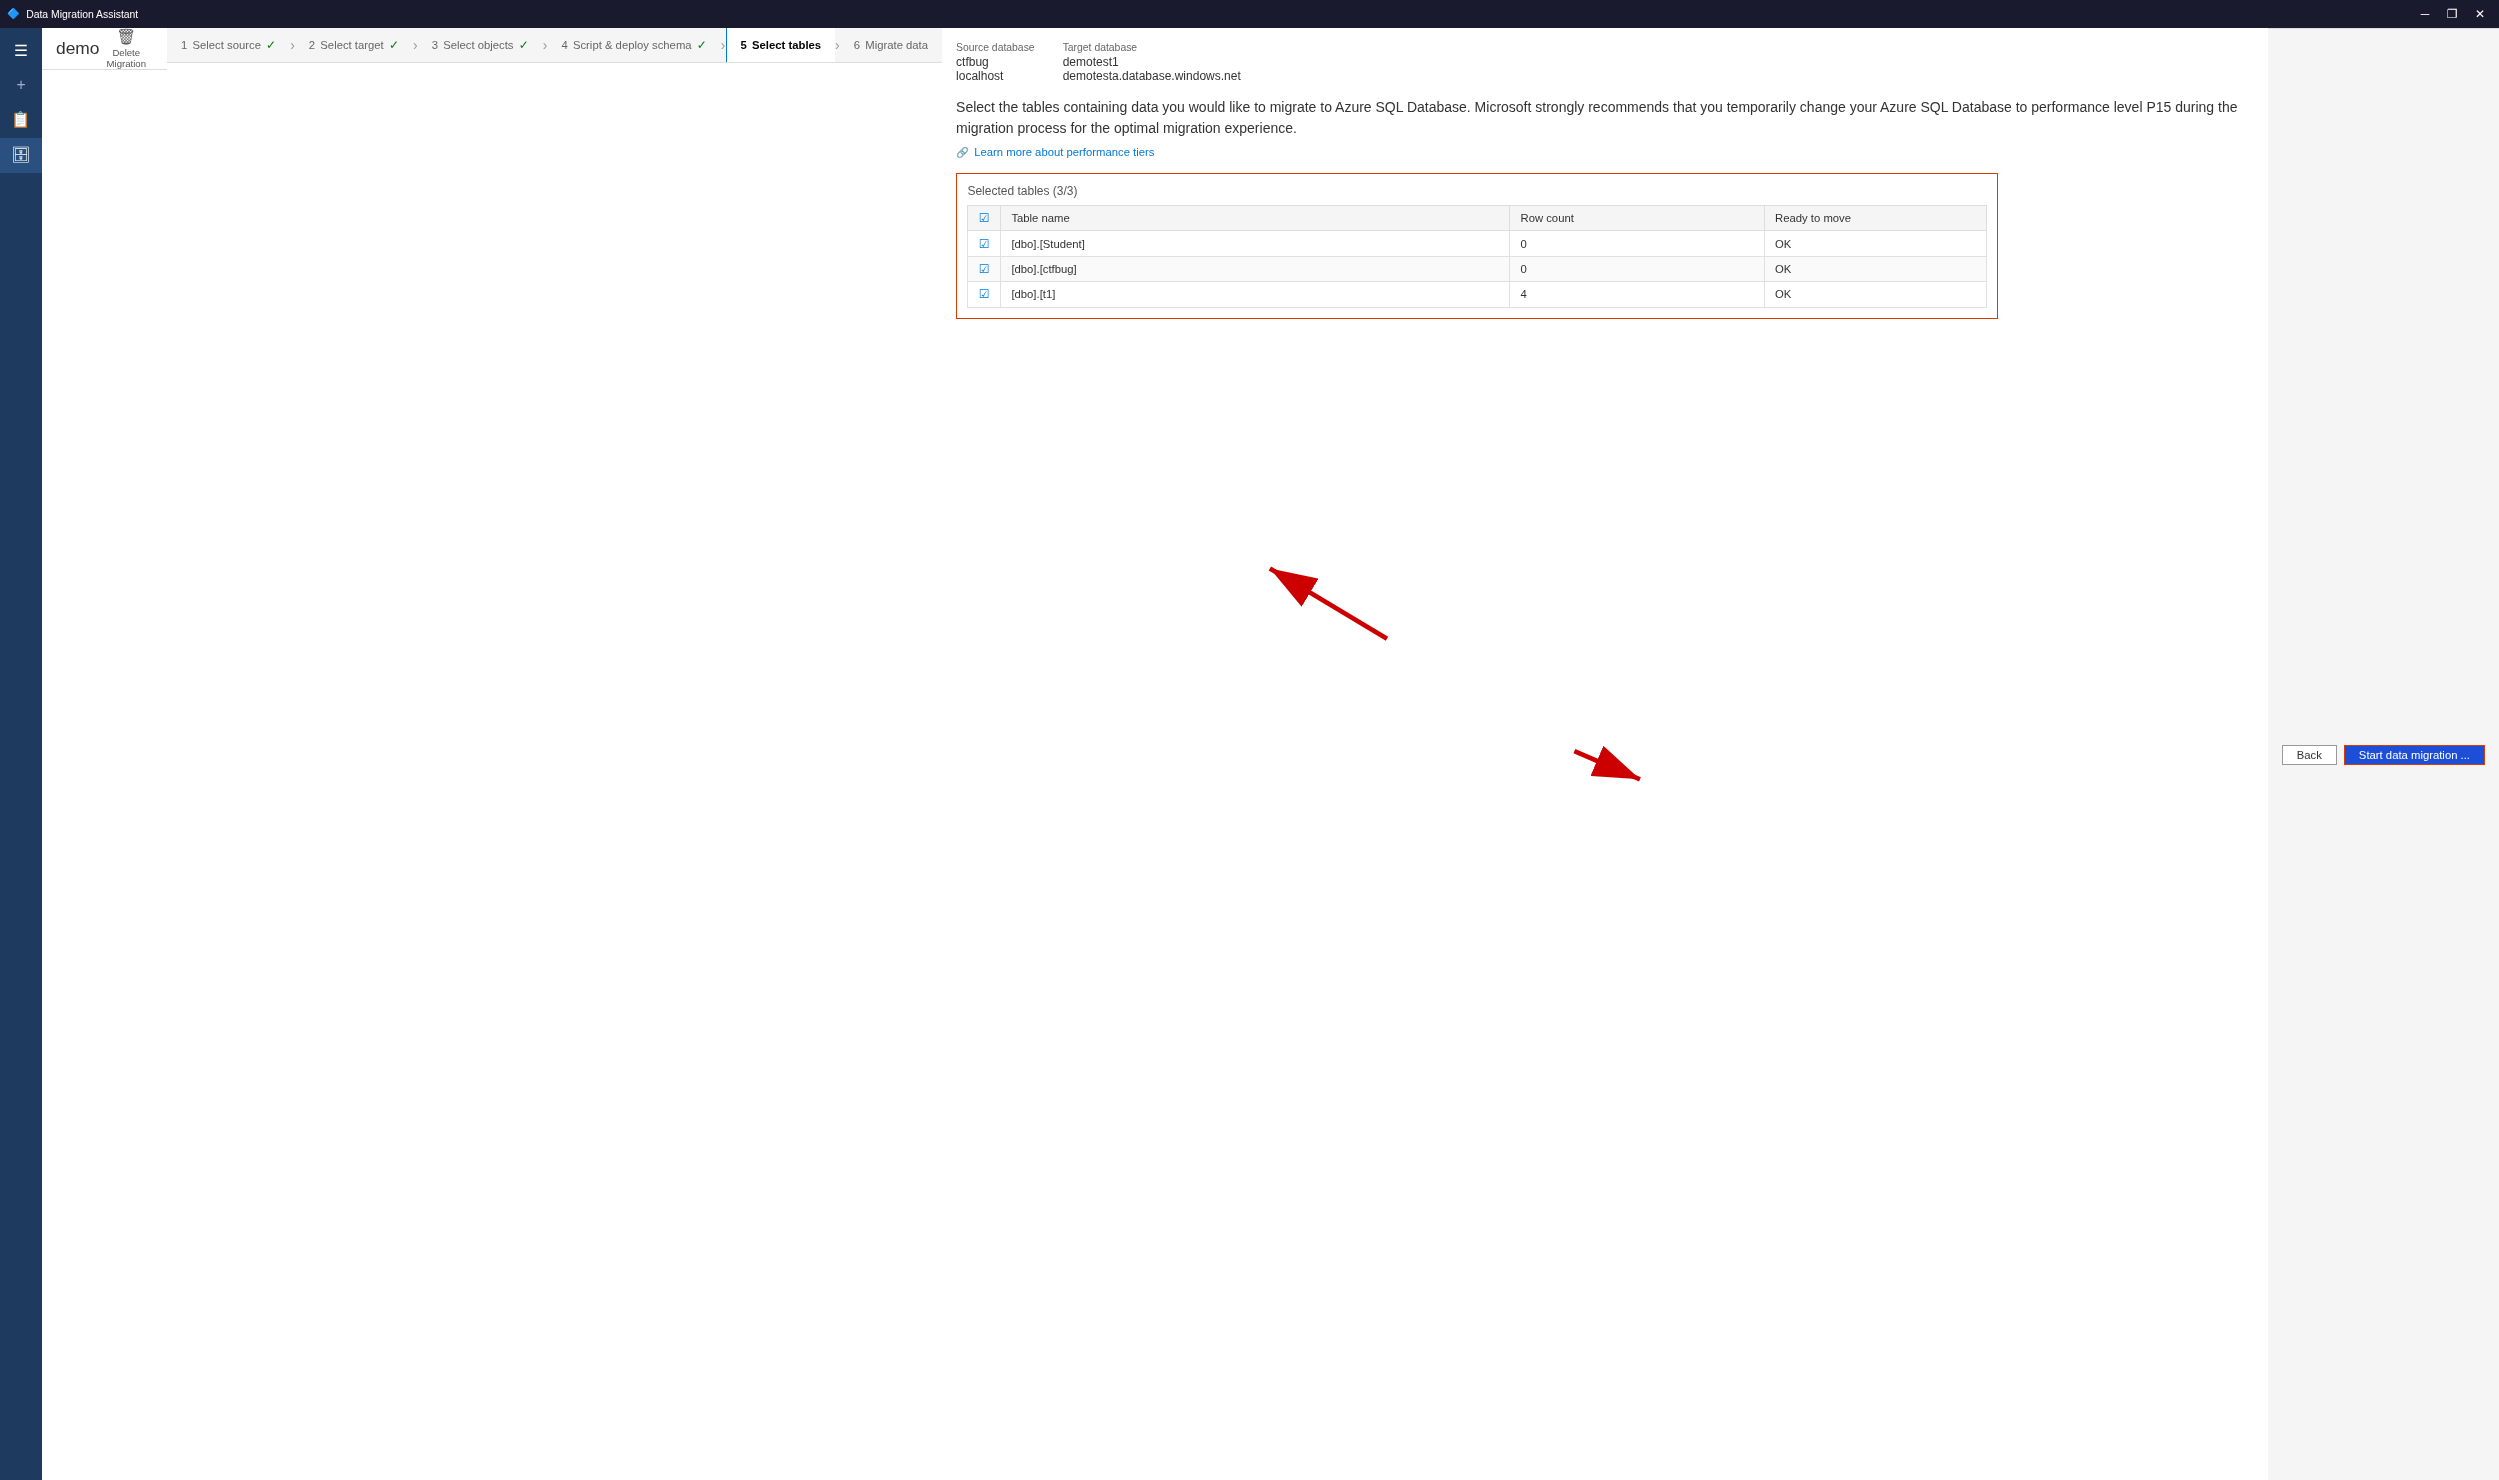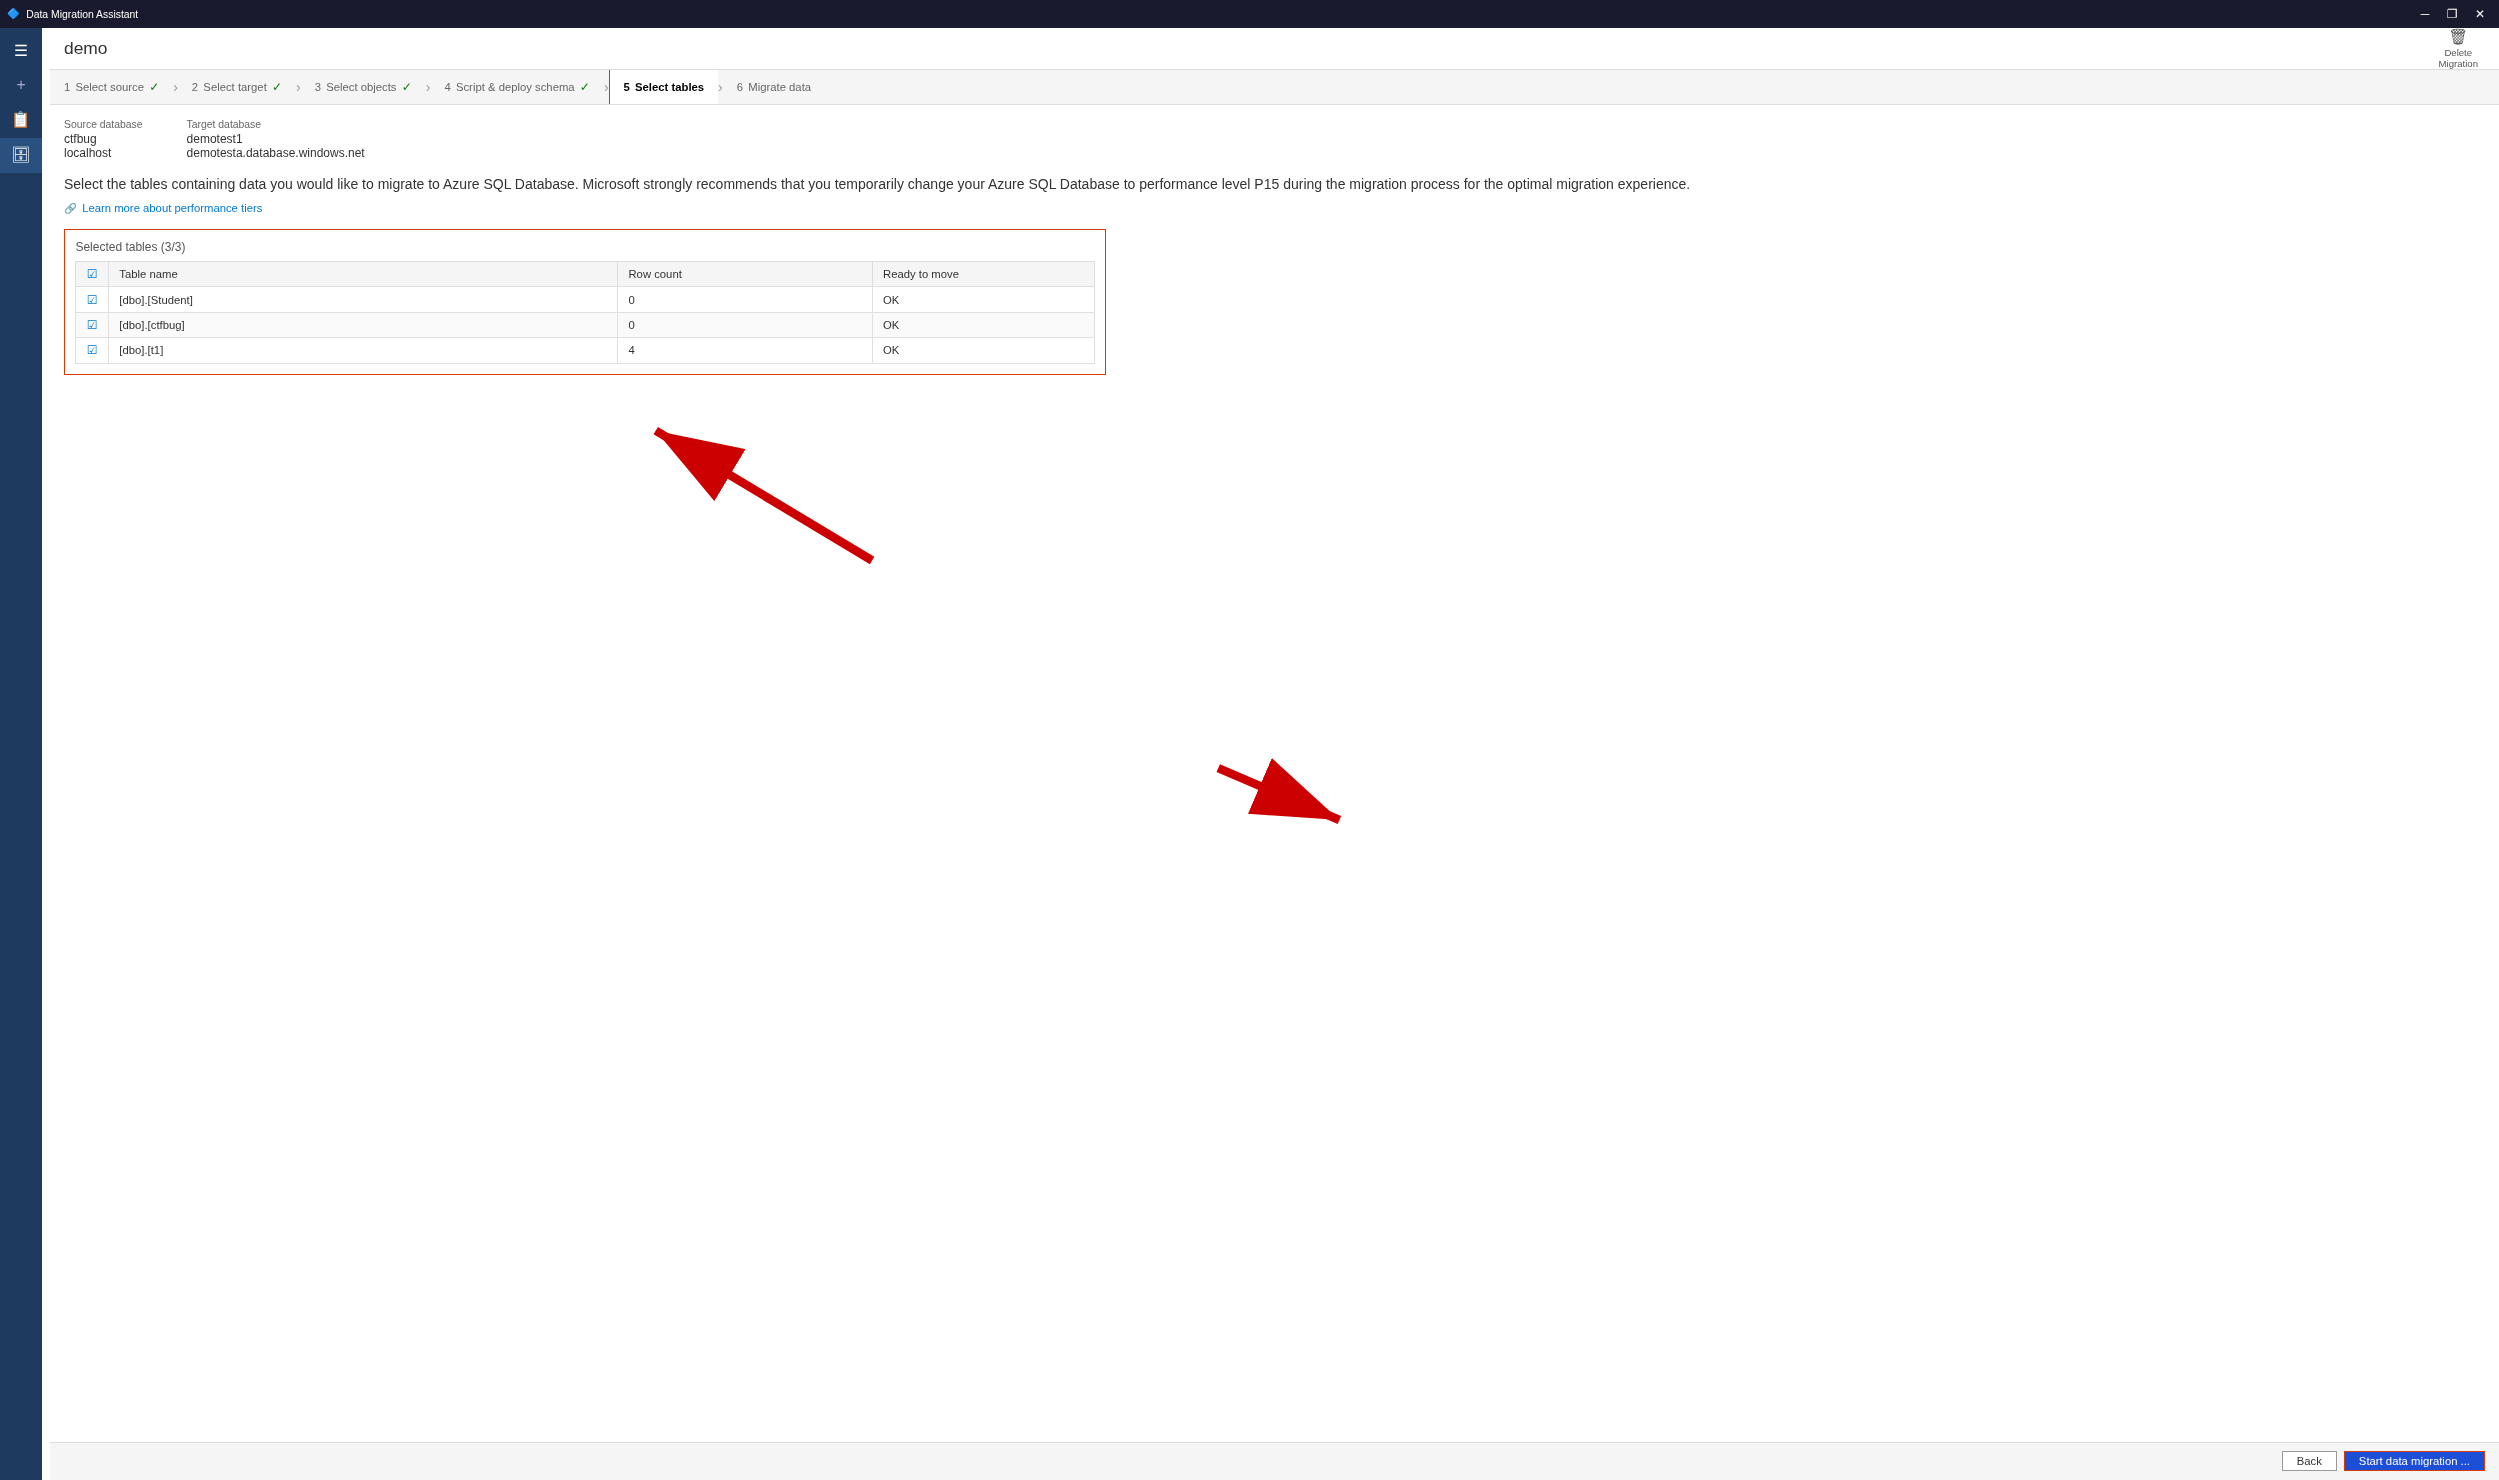--- a/index.html
+++ b/index.html
@@ -39,21 +39,21 @@
     .sidebar-menu-btn {
       color: #fff; background: none; border: none; cursor: pointer;
       font-size: 15.6px; padding: 7px; width: 100%; text-align: center;
     }
     .sidebar-icon {
       color: #aac; padding: 8.7px 0; width: 100%; text-align: center;
       font-size: 15.6px; cursor: pointer;
     }
     .sidebar-icon.active { background: #2a5080; color: #fff; }
 
-    .main-content { flex: 1; display: flex; flex-direction: column; overflow: hidden; margin-left: 8px; }
+    .main-content { flex: 1; display: flex; flex-direction: row; overflow: hidden; }
 
     .app-header {
       background: #fff;
       padding: 7px 14px;
       border-bottom: 0.9px solid #ddd;
       display: flex;
       align-items: center;
       height: 42px;
       flex-shrink: 0;
     }
@@ -92,21 +92,21 @@
     .step-check { margin-left: 5.2px; color: #107c10; font-size: 12px; }
     .step-arrow {
       color: #999; font-size: 14px; flex-shrink: 0;
     }
 
     .content-area {
       flex: 1; padding: 14px; overflow-y: auto; background: #fff; position: relative;
     }
 
     .db-info-row {
-      display: flex; gap: 44px; margin-bottom: 14px;
+      display: flex; gap: 28px; margin-bottom: 14px;
     }
     .db-info-block label { color: #666; font-size: 10.4px; display: block; margin-bottom: 1.7px; }
     .db-info-block span { font-size: 12px; color: #333; }
 
     .info-text { font-size: 14px; color: #333; line-height: 1.5; margin-bottom: 7px; }
     .learn-more { color: #0078d4; text-decoration: none; font-size: 11.3px; }
     .learn-more-row { display: flex; align-items: center; gap: 5.2px; margin-bottom: 14px; }
     .learn-more-icon { font-size: 10.4px; color: #0078d4; }
 
     .tables-section {

